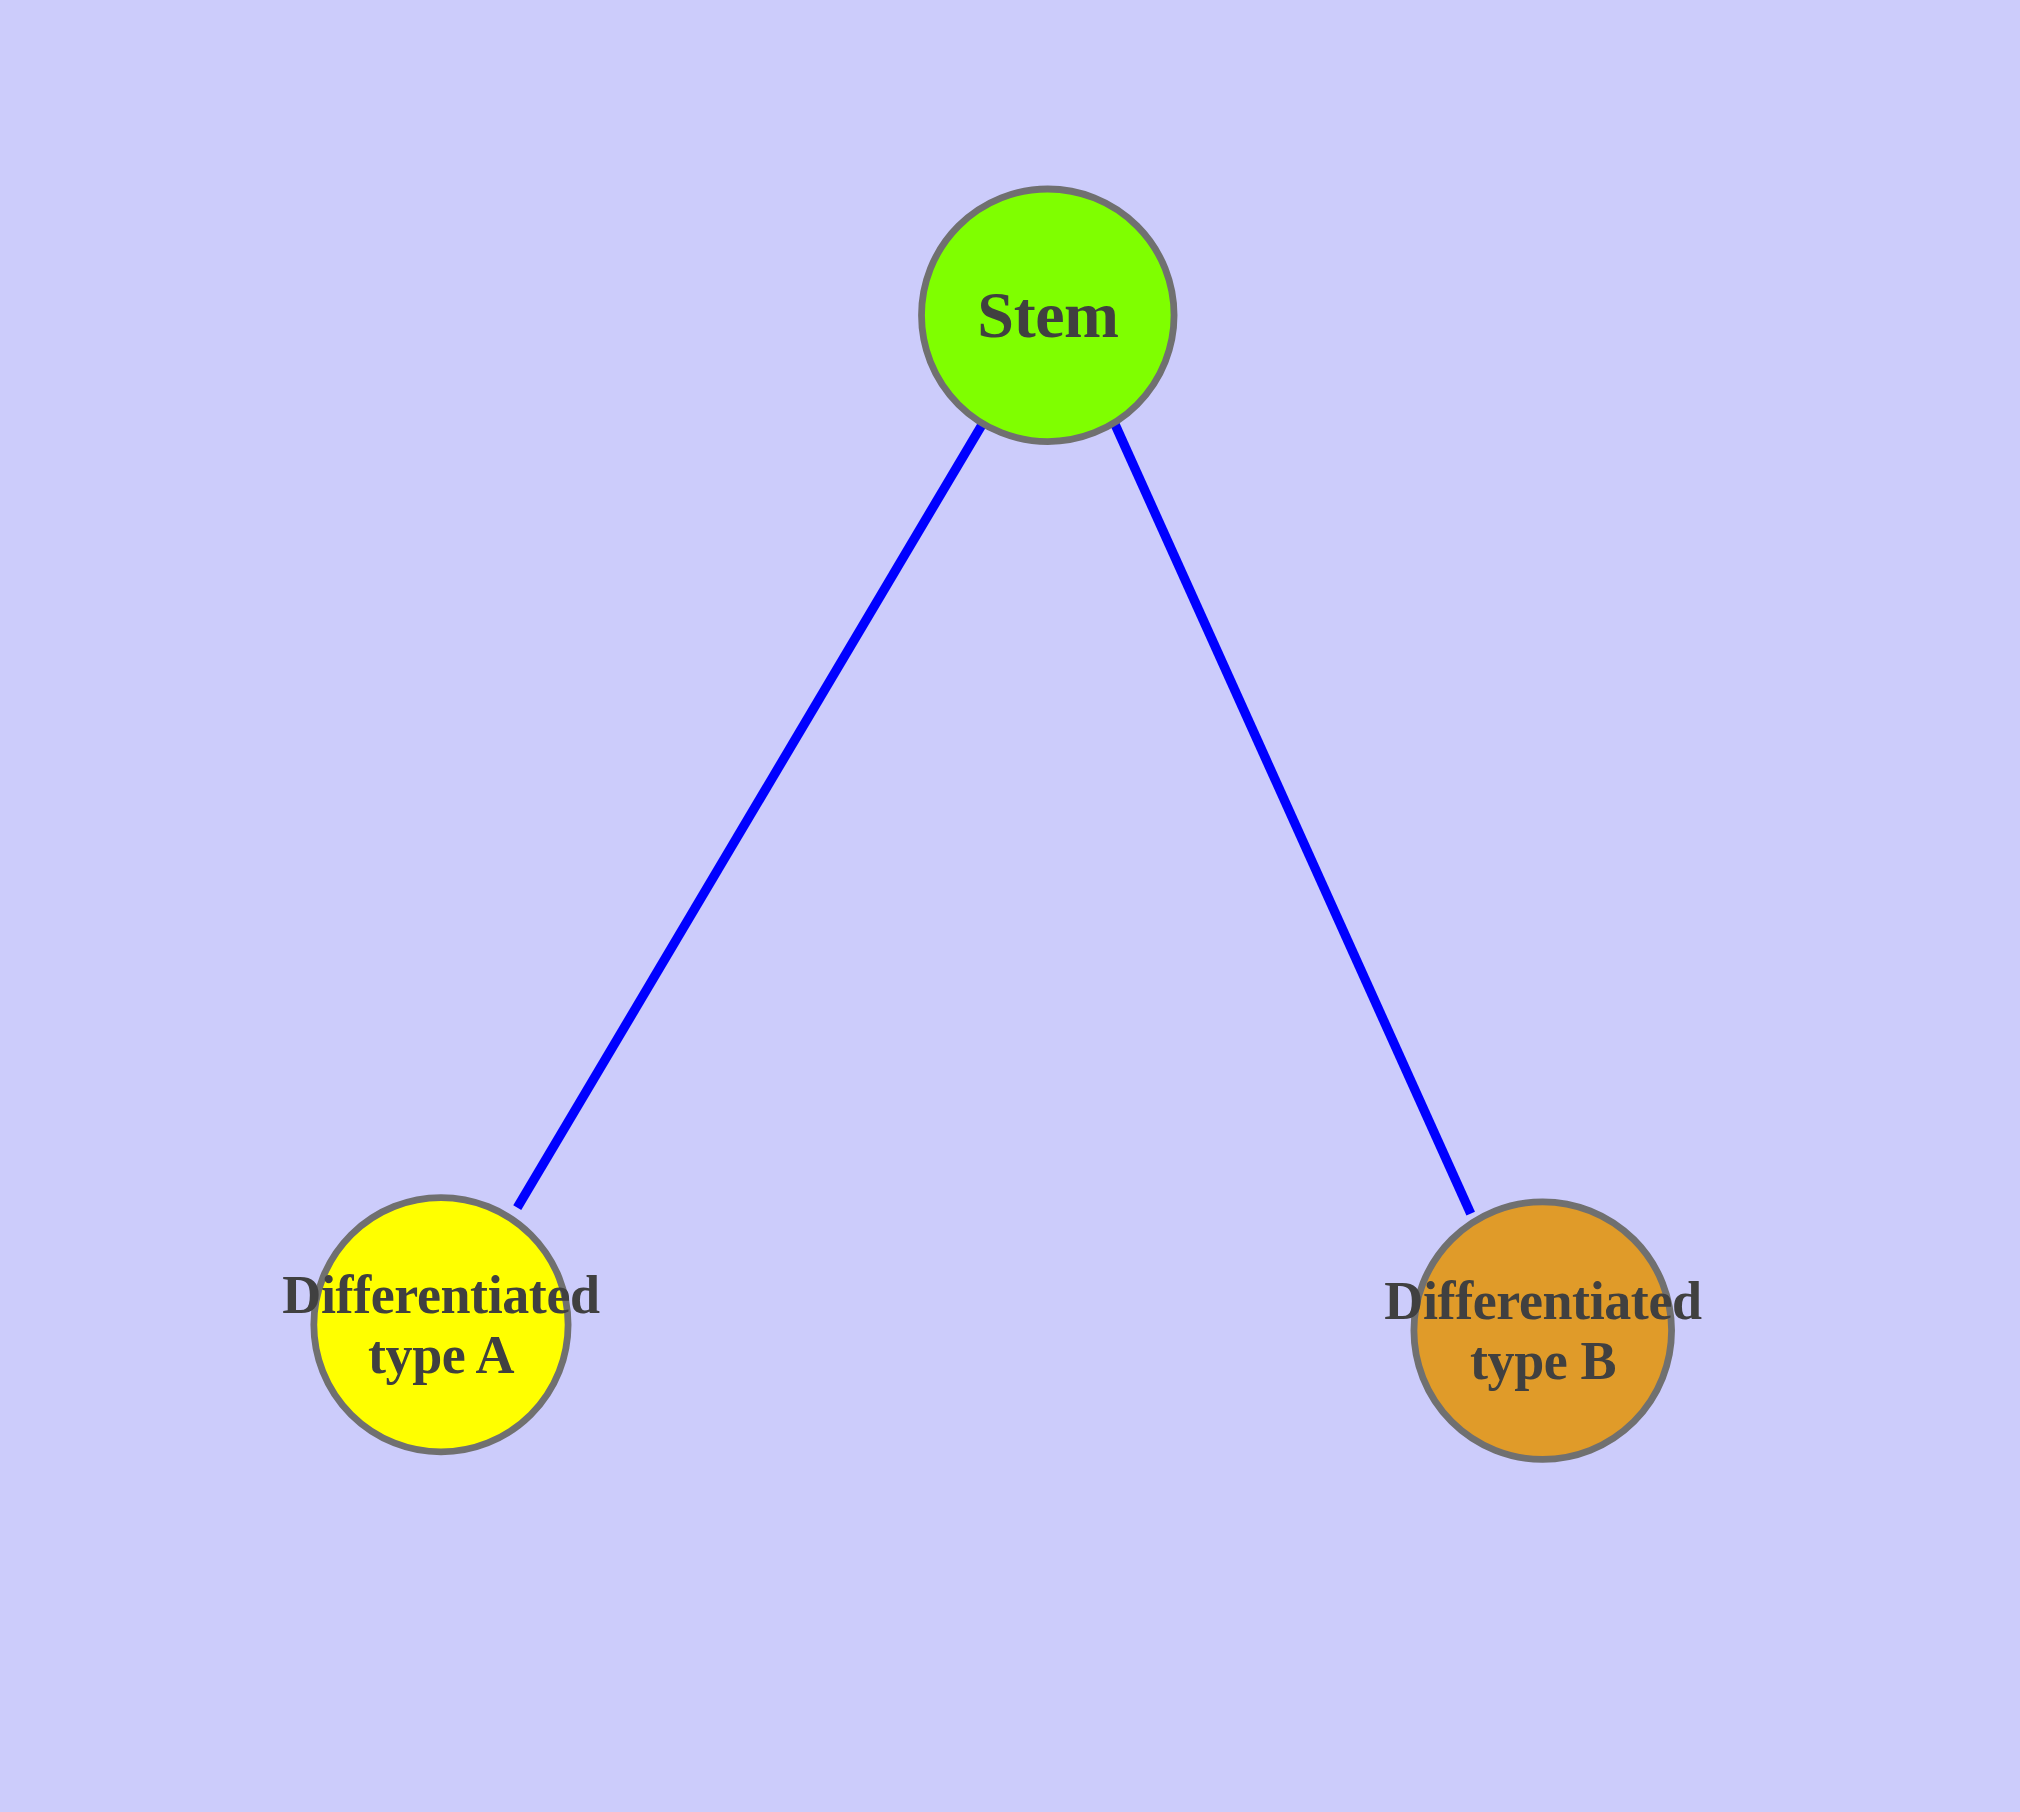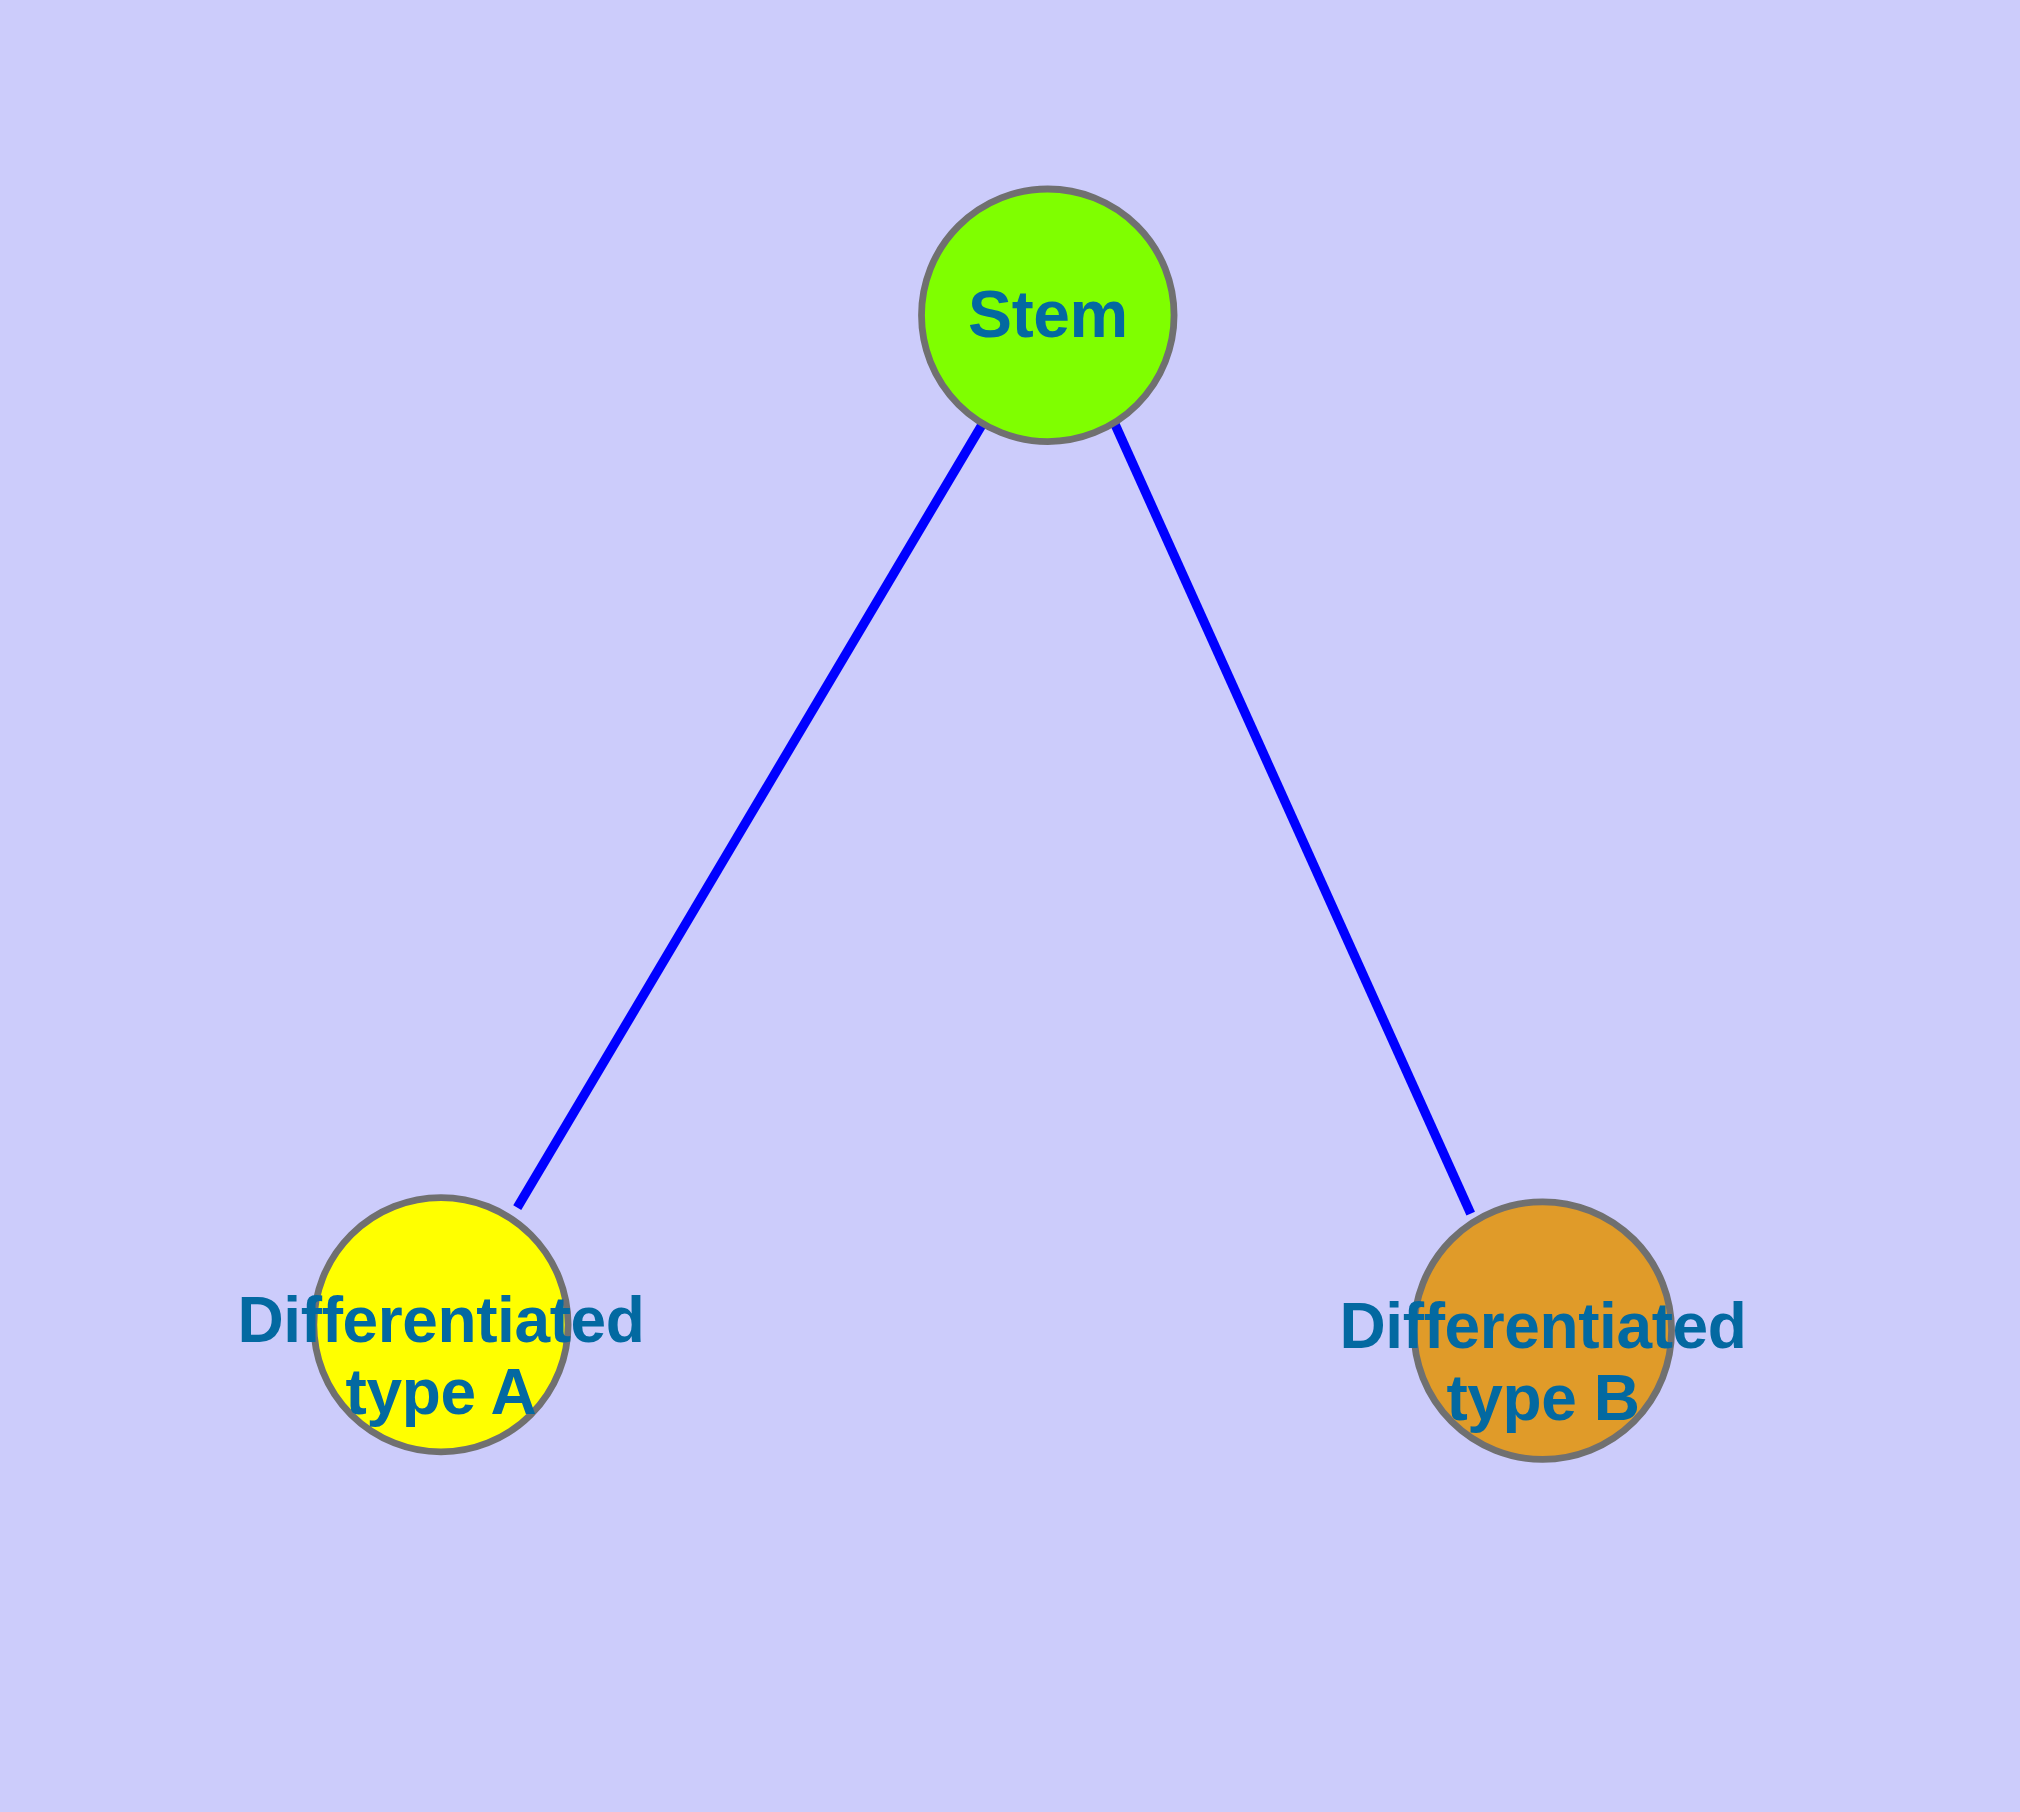--- a/index.html
+++ b/index.html
@@ -20,34 +20,33 @@
     left: 0;
     top: 0;
     width: 2021px;
     height: 1812px;
     display: block;
   }
   .node-label {
     position: absolute;
     transform: translate(-50%, -50%);
     text-align: center;
-    font-family: Liberation Sans, sans-serif;
+    font-family: Liberation Serif, serif;
     font-weight: bold;
-    color: #0369a1;
+    color: #404040;
     white-space: pre;
     line-height: 1.12;
     pointer-events: none;
     letter-spacing: -0.4px;
   }
   .label-stem {
     font-size: 66px;
   }
   .label-big {
-    font-size: 64px;
-    margin-top: 32px;
+    font-size: 54px;
   }
 </style>
 </head>
 <body>
 
 <div id="canvas">
 
   <svg id="graph-svg" viewBox="0 0 2384 2138" xmlns="http://www.w3.org/2000/svg">
     <g id="edge-layer">
         <line x1="1159" y1="500" x2="610" y2="1425" stroke="#0000ff" stroke-width="11" stroke-linecap="butt"></line>

